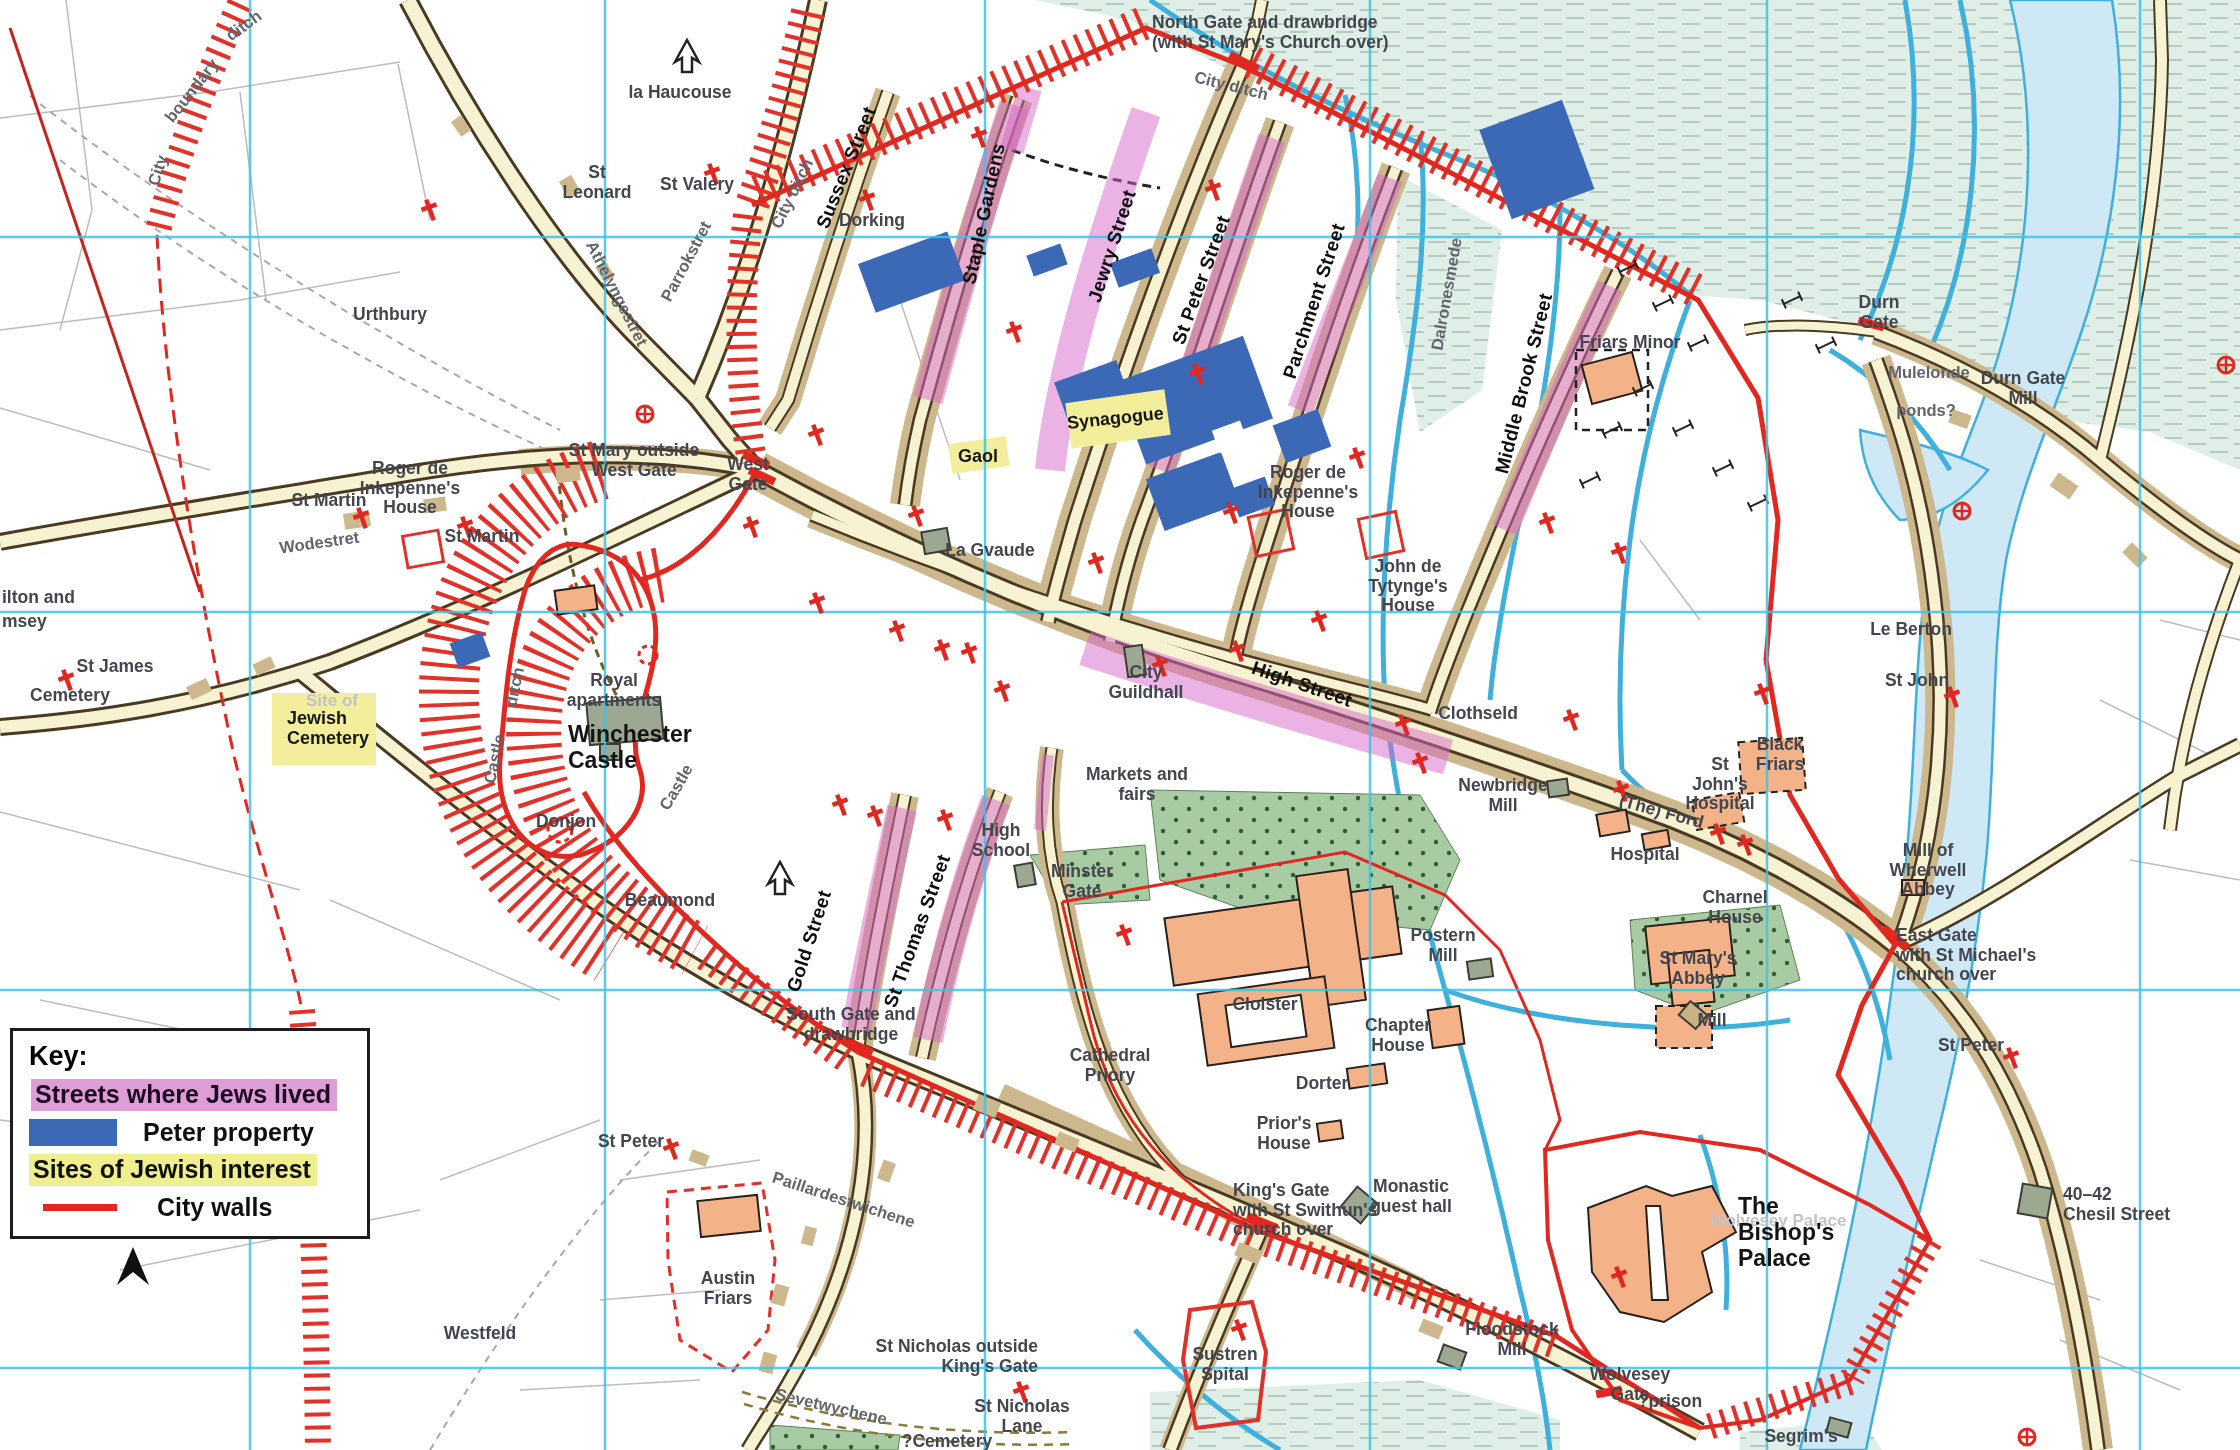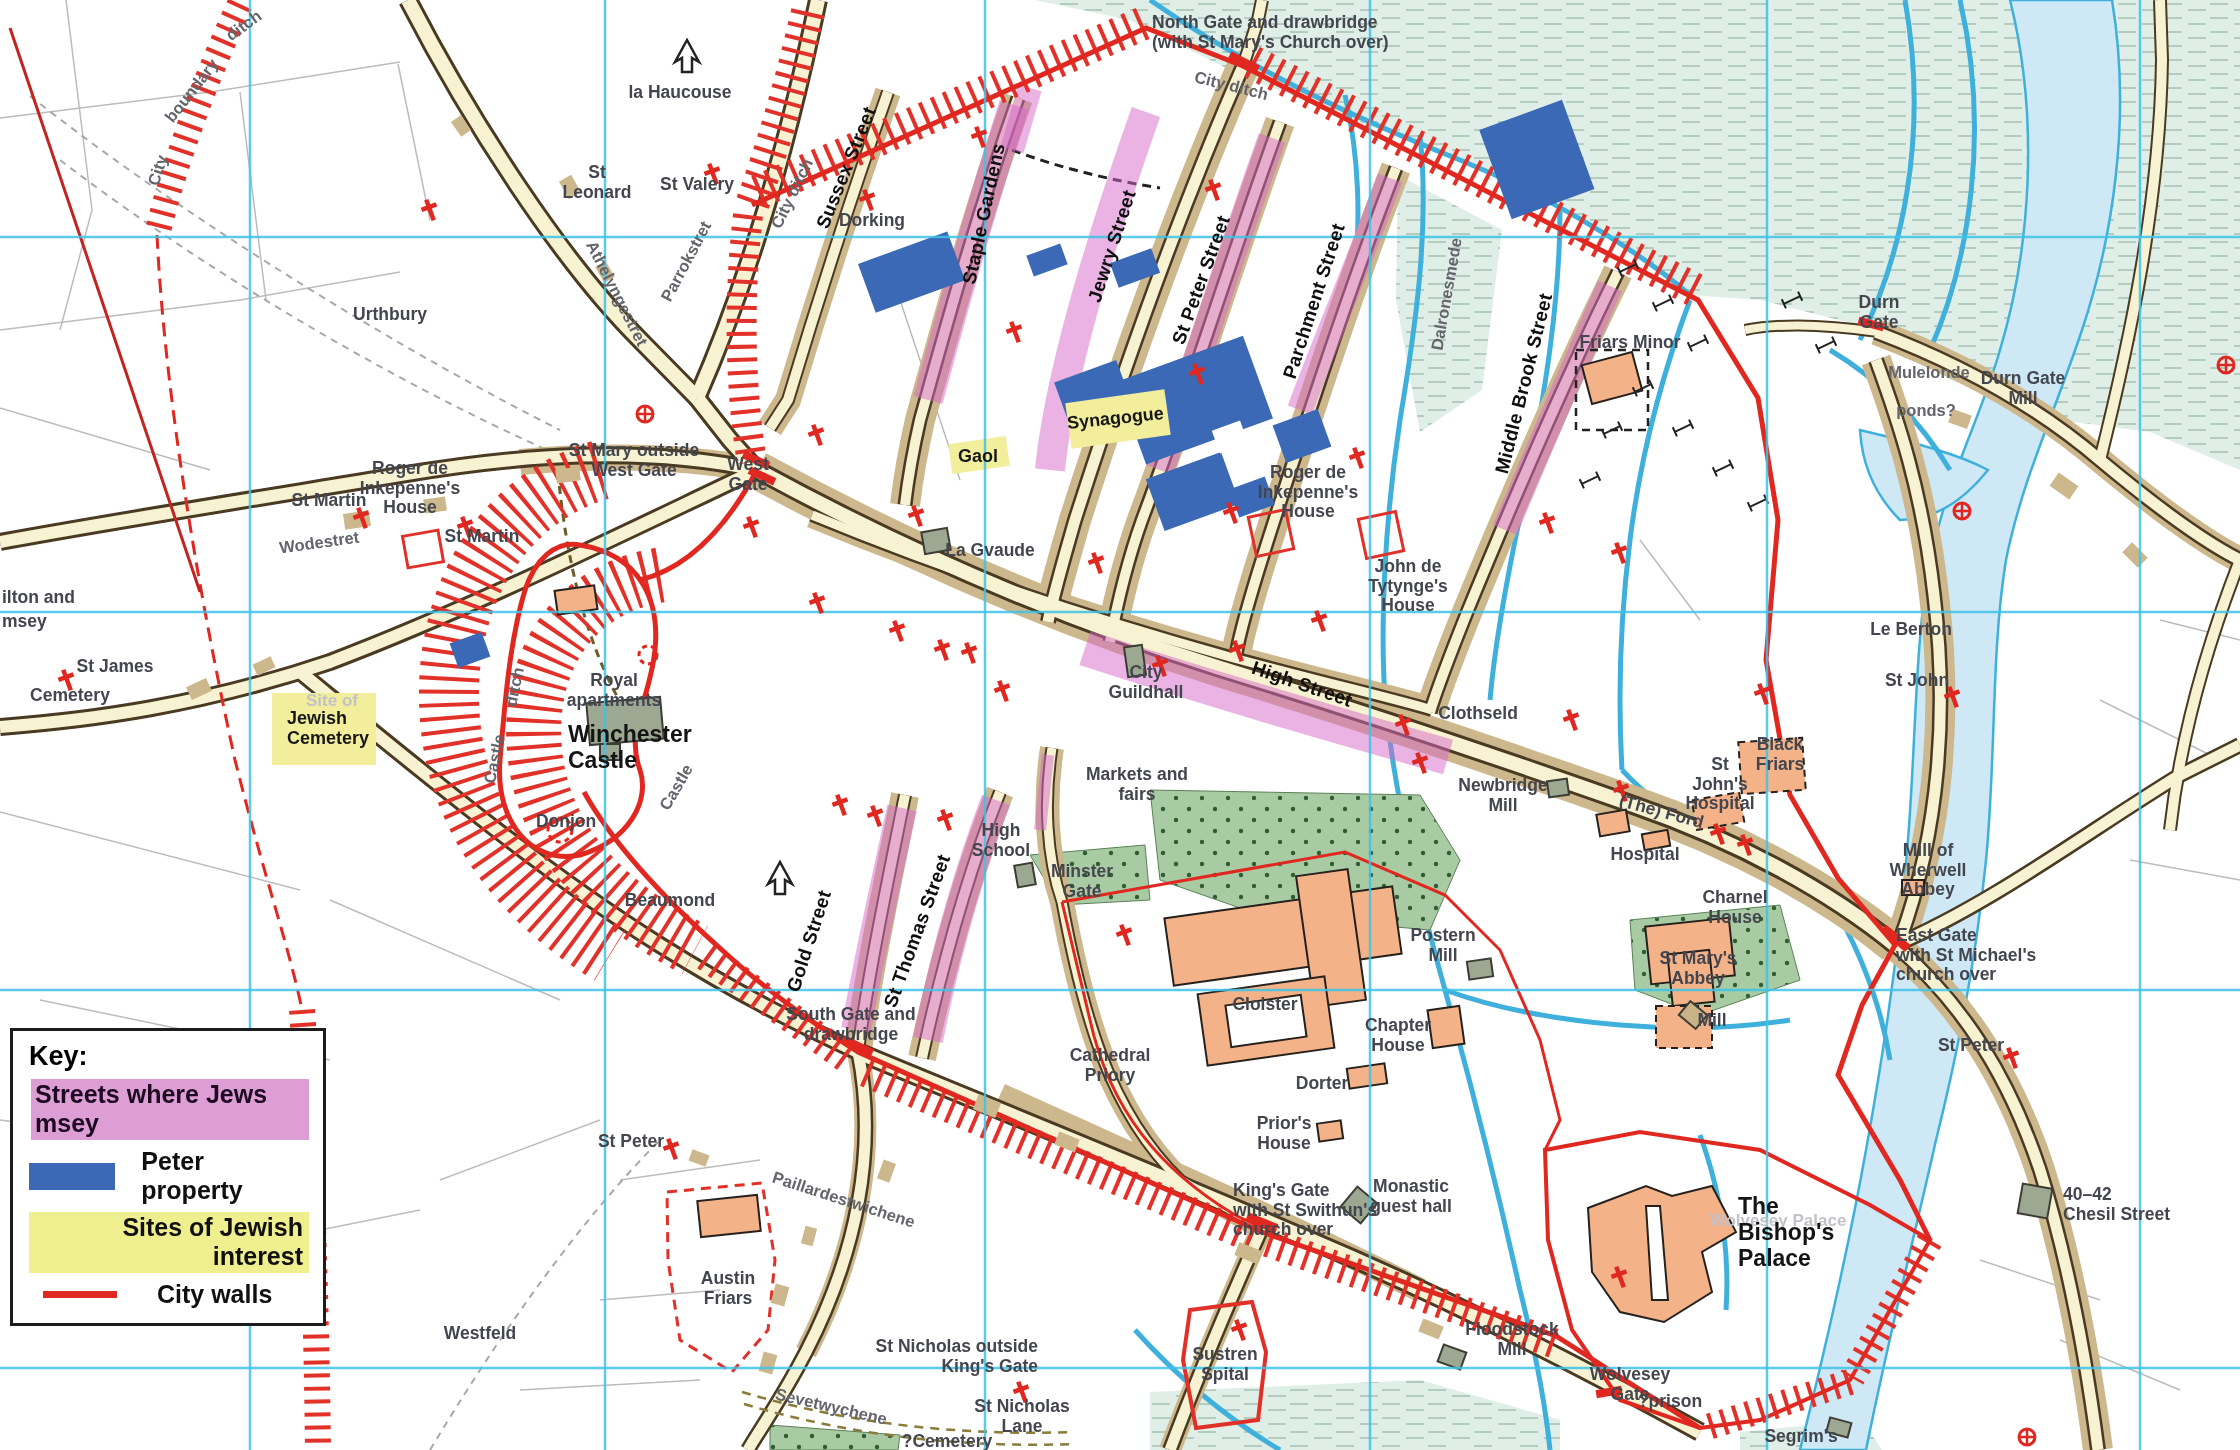--- a/index.html
+++ b/index.html
@@ -8,21 +8,21 @@
   #map-svg{position:absolute;left:0;top:0;}
   
   text.lbl{font-family:"Liberation Sans",sans-serif;}
   text.p    {fill:#44464f;font-size:17.5px;font-weight:600;}
   text.pb   {fill:#141414;font-size:23px; font-weight:600;}
   text.sb   {fill:#0e0e0e;font-size:19px; font-weight:700;letter-spacing:.3px;}
   text.sg   {fill:#63646c;font-size:16.5px;font-weight:700;}
   text.site {fill:#17171a;font-size:18px; font-weight:700;}
   text.faint{fill:#c2c2c8;font-size:17px; font-weight:600;}
   
-  .key{position:absolute;left:10px;top:1028px;width:316px;box-sizing:border-box;
+  .key{position:absolute;left:10px;top:1028px;width:360px;box-sizing:border-box;
        background:#fff;border:3px solid #1c1c1c;padding:10px 14px 14px 16px;z-index:5;}
   .key-title{font-size:27px;font-weight:700;color:#000;margin-bottom:4px;}
   .key-row{display:flex;align-items:center;margin-top:7px;font-size:25px;font-weight:700;color:#101010;}
   .hl-pink{background:#dd9ed6;color:#1d0920;padding:1px 6px 2px 4px;}
   .hl-yellow{background:#efef8f;color:#101010;padding:1px 6px 2px 4px;text-align:right;}
   .sw-blue{display:inline-block;width:88px;height:27px;background:#3b69b5;margin-right:26px;}
   .sw-redline{display:inline-block;width:74px;height:7px;background:#e02820;margin:0 40px 0 14px;}
   .church-glyph{display:inline-block;width:46px;height:42px;margin:0 52px 0 12px;}
   .indent{margin-left:2px;}
 </style>
@@ -542,21 +542,21 @@
         <text class="lbl p" transform="translate(947 1447)" text-anchor="middle"><tspan x="0" y="0">?Cemetery</tspan></text>
         <text class="lbl p" transform="translate(1038 1352)" text-anchor="end"><tspan x="0" y="0">St Nicholas outside</tspan><tspan x="0" dy="1.12em">King's Gate</tspan></text>
         <text class="lbl p" transform="translate(1022 1412)" text-anchor="middle"><tspan x="0" y="0">St Nicholas</tspan><tspan x="0" dy="1.12em">Lane</tspan></text>
         <text class="lbl sg" transform="translate(312 1185) rotate(-85)" text-anchor="middle"><tspan x="0" y="0">boundary</tspan></text>
       </g>
 </svg>
 
 <div class="key">
   <div class="key-title">Key:</div>
   <div class="key-row">
-    <span class="hl-pink indent">Streets where Jews msey</span>
+    <span class="hl-pink indent">Streets where Jews lived</span>
   </div>
   <div class="key-row">
     <span class="sw-blue"></span>
     <span>Peter property</span>
   </div>
   <div class="key-row">
     <span class="hl-yellow">Sites of Jewish interest</span>
   </div>
   <div class="key-row">
     <span class="sw-redline"></span>

